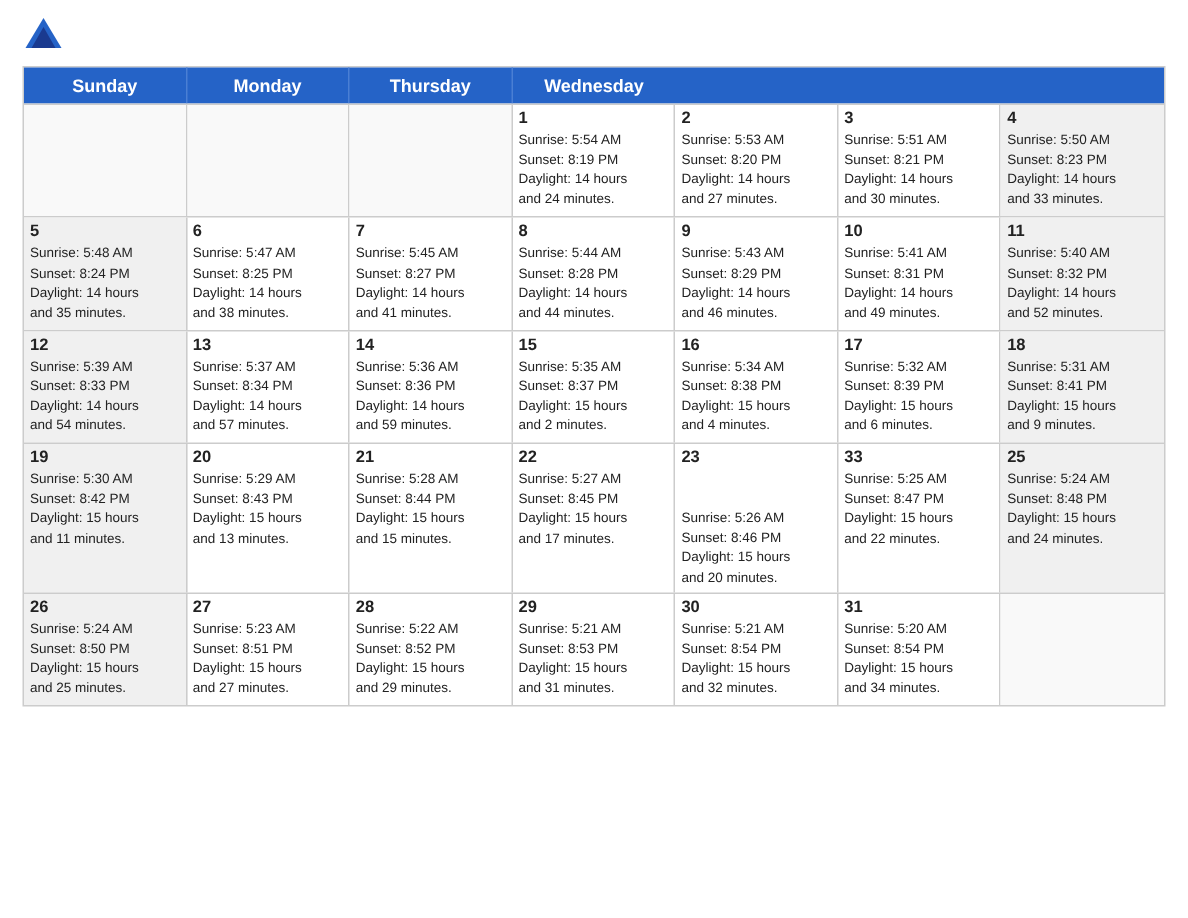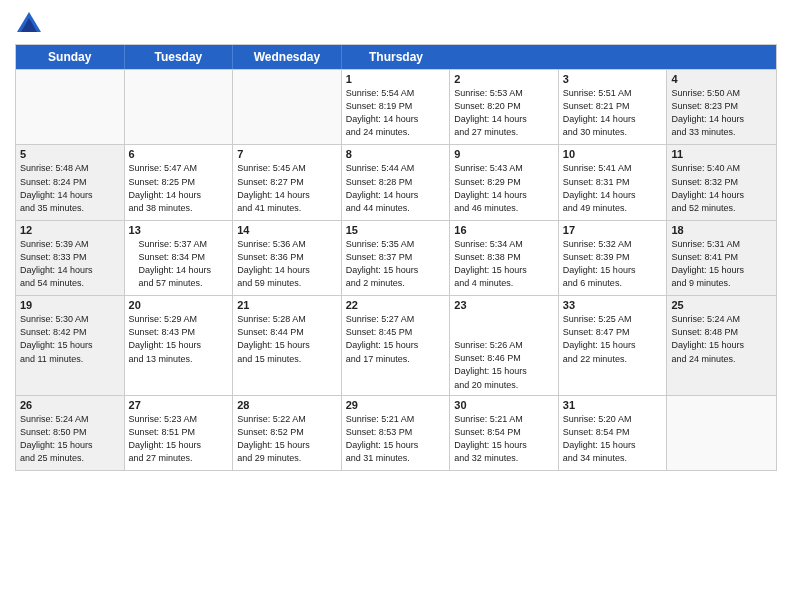--- a/index.html
+++ b/index.html
@@ -130,23 +130,23 @@
     </div>
     <div class="title-block">
       <div class="month-year"></div>
       <div class="location"></div>
     </div>
   </div>
 
   <div class="calendar">
     <div class="cal-header-row">
     <div class="cal-header-cell">Sunday</div>
-        <div class="cal-header-cell">Tuesday</div>
+        <div class="cal-header-cell">Monday</div>
+        <div class="cal-header-cell">Thursday</div>
         <div class="cal-header-cell">Wednesday</div>
-        <div class="cal-header-cell">Thursday</div>
       </div>
     <div class="cal-body">
     <div class="cal-week">
           <div class="cal-cell empty"></div>
           <div class="cal-cell empty"></div>
           <div class="cal-cell empty"></div>
           <div class="cal-cell">
             <span class="day-num">1</span>
             <div class="cell-info" style="white-space: pre-line;">Sunrise: 5:54 AM
 Sunset: 8:19 PM
@@ -229,21 +229,21 @@
         <div class="cal-week">
           <div class="cal-cell shaded">
             <span class="day-num">12</span>
             <div class="cell-info" style="white-space: pre-line;">Sunrise: 5:39 AM
 Sunset: 8:33 PM
 Daylight: 14 hours
 and 54 minutes.</div>
           </div>
           <div class="cal-cell">
             <span class="day-num">13</span>
-            <div class="cell-info" style="white-space: pre-line; margin-left: 10px;">Sunrise: 5:37 AM
+            <div class="cell-info" style="white-space: pre-line;">Sunrise: 5:37 AM
 Sunset: 8:34 PM
 Daylight: 14 hours
 and 57 minutes.</div>
           </div>
           <div class="cal-cell">
             <span class="day-num">14</span>
             <div class="cell-info" style="white-space: pre-line;">Sunrise: 5:36 AM
 Sunset: 8:36 PM
 Daylight: 14 hours
 and 59 minutes.</div>

